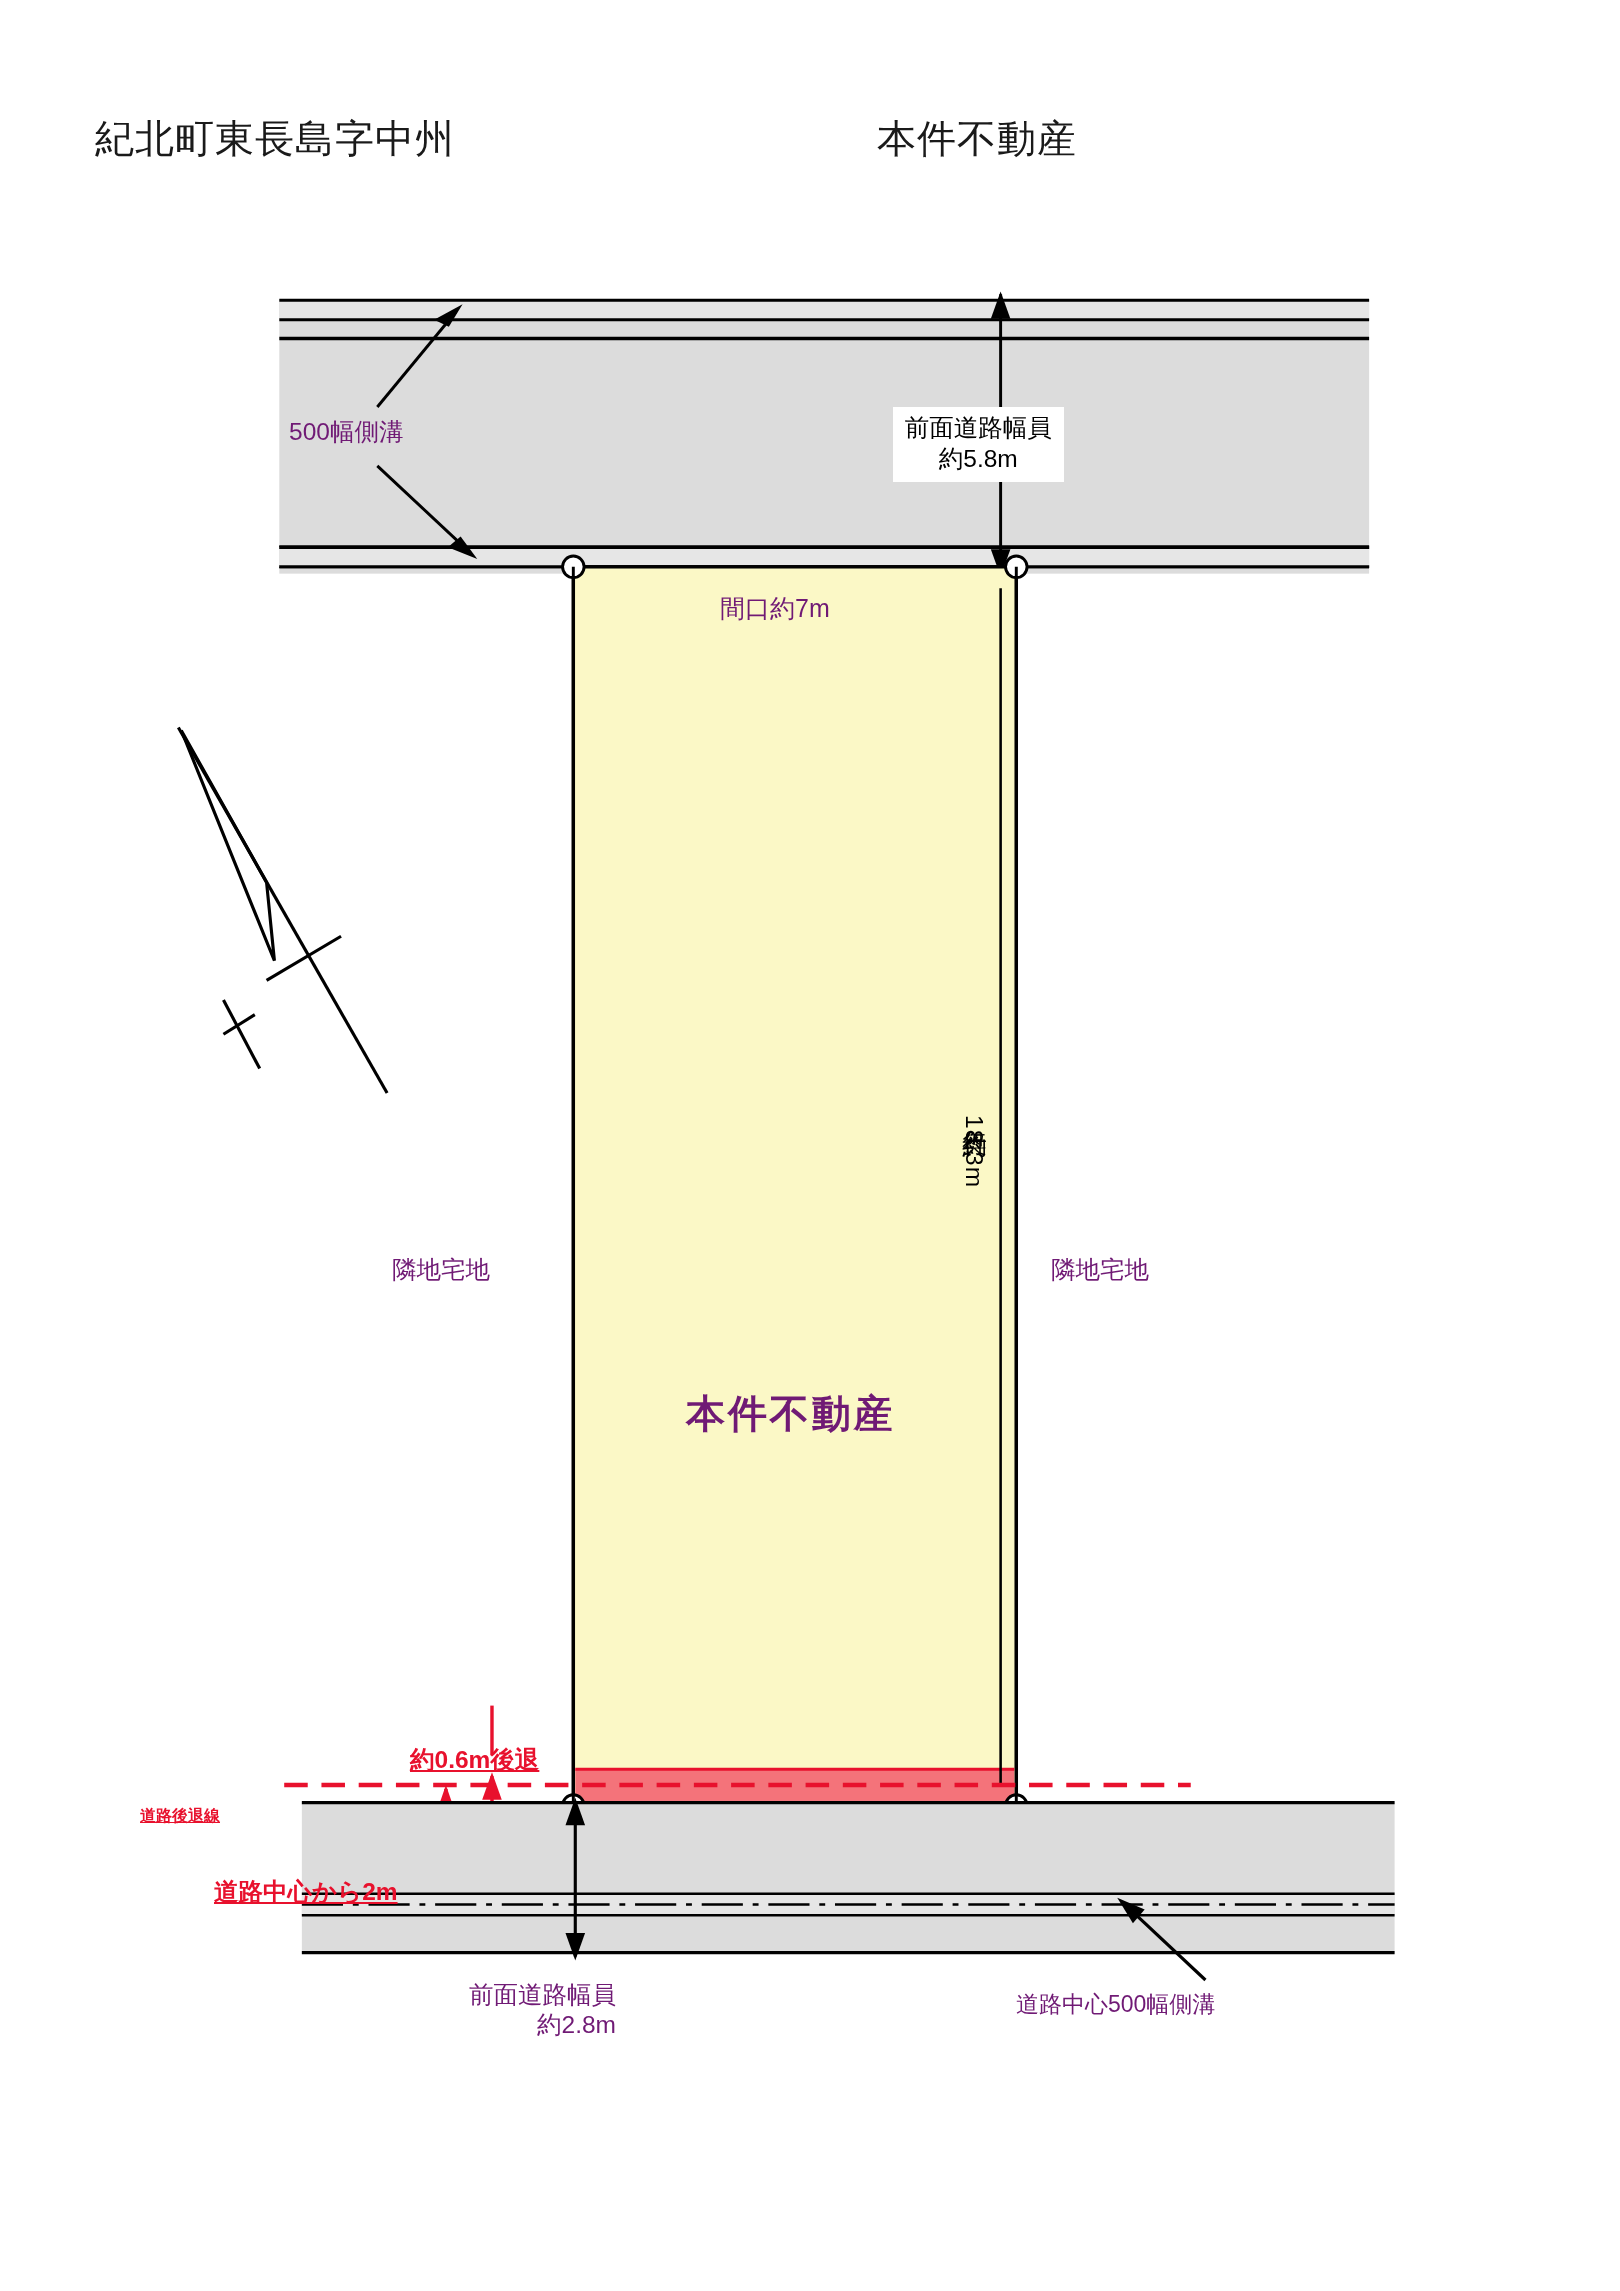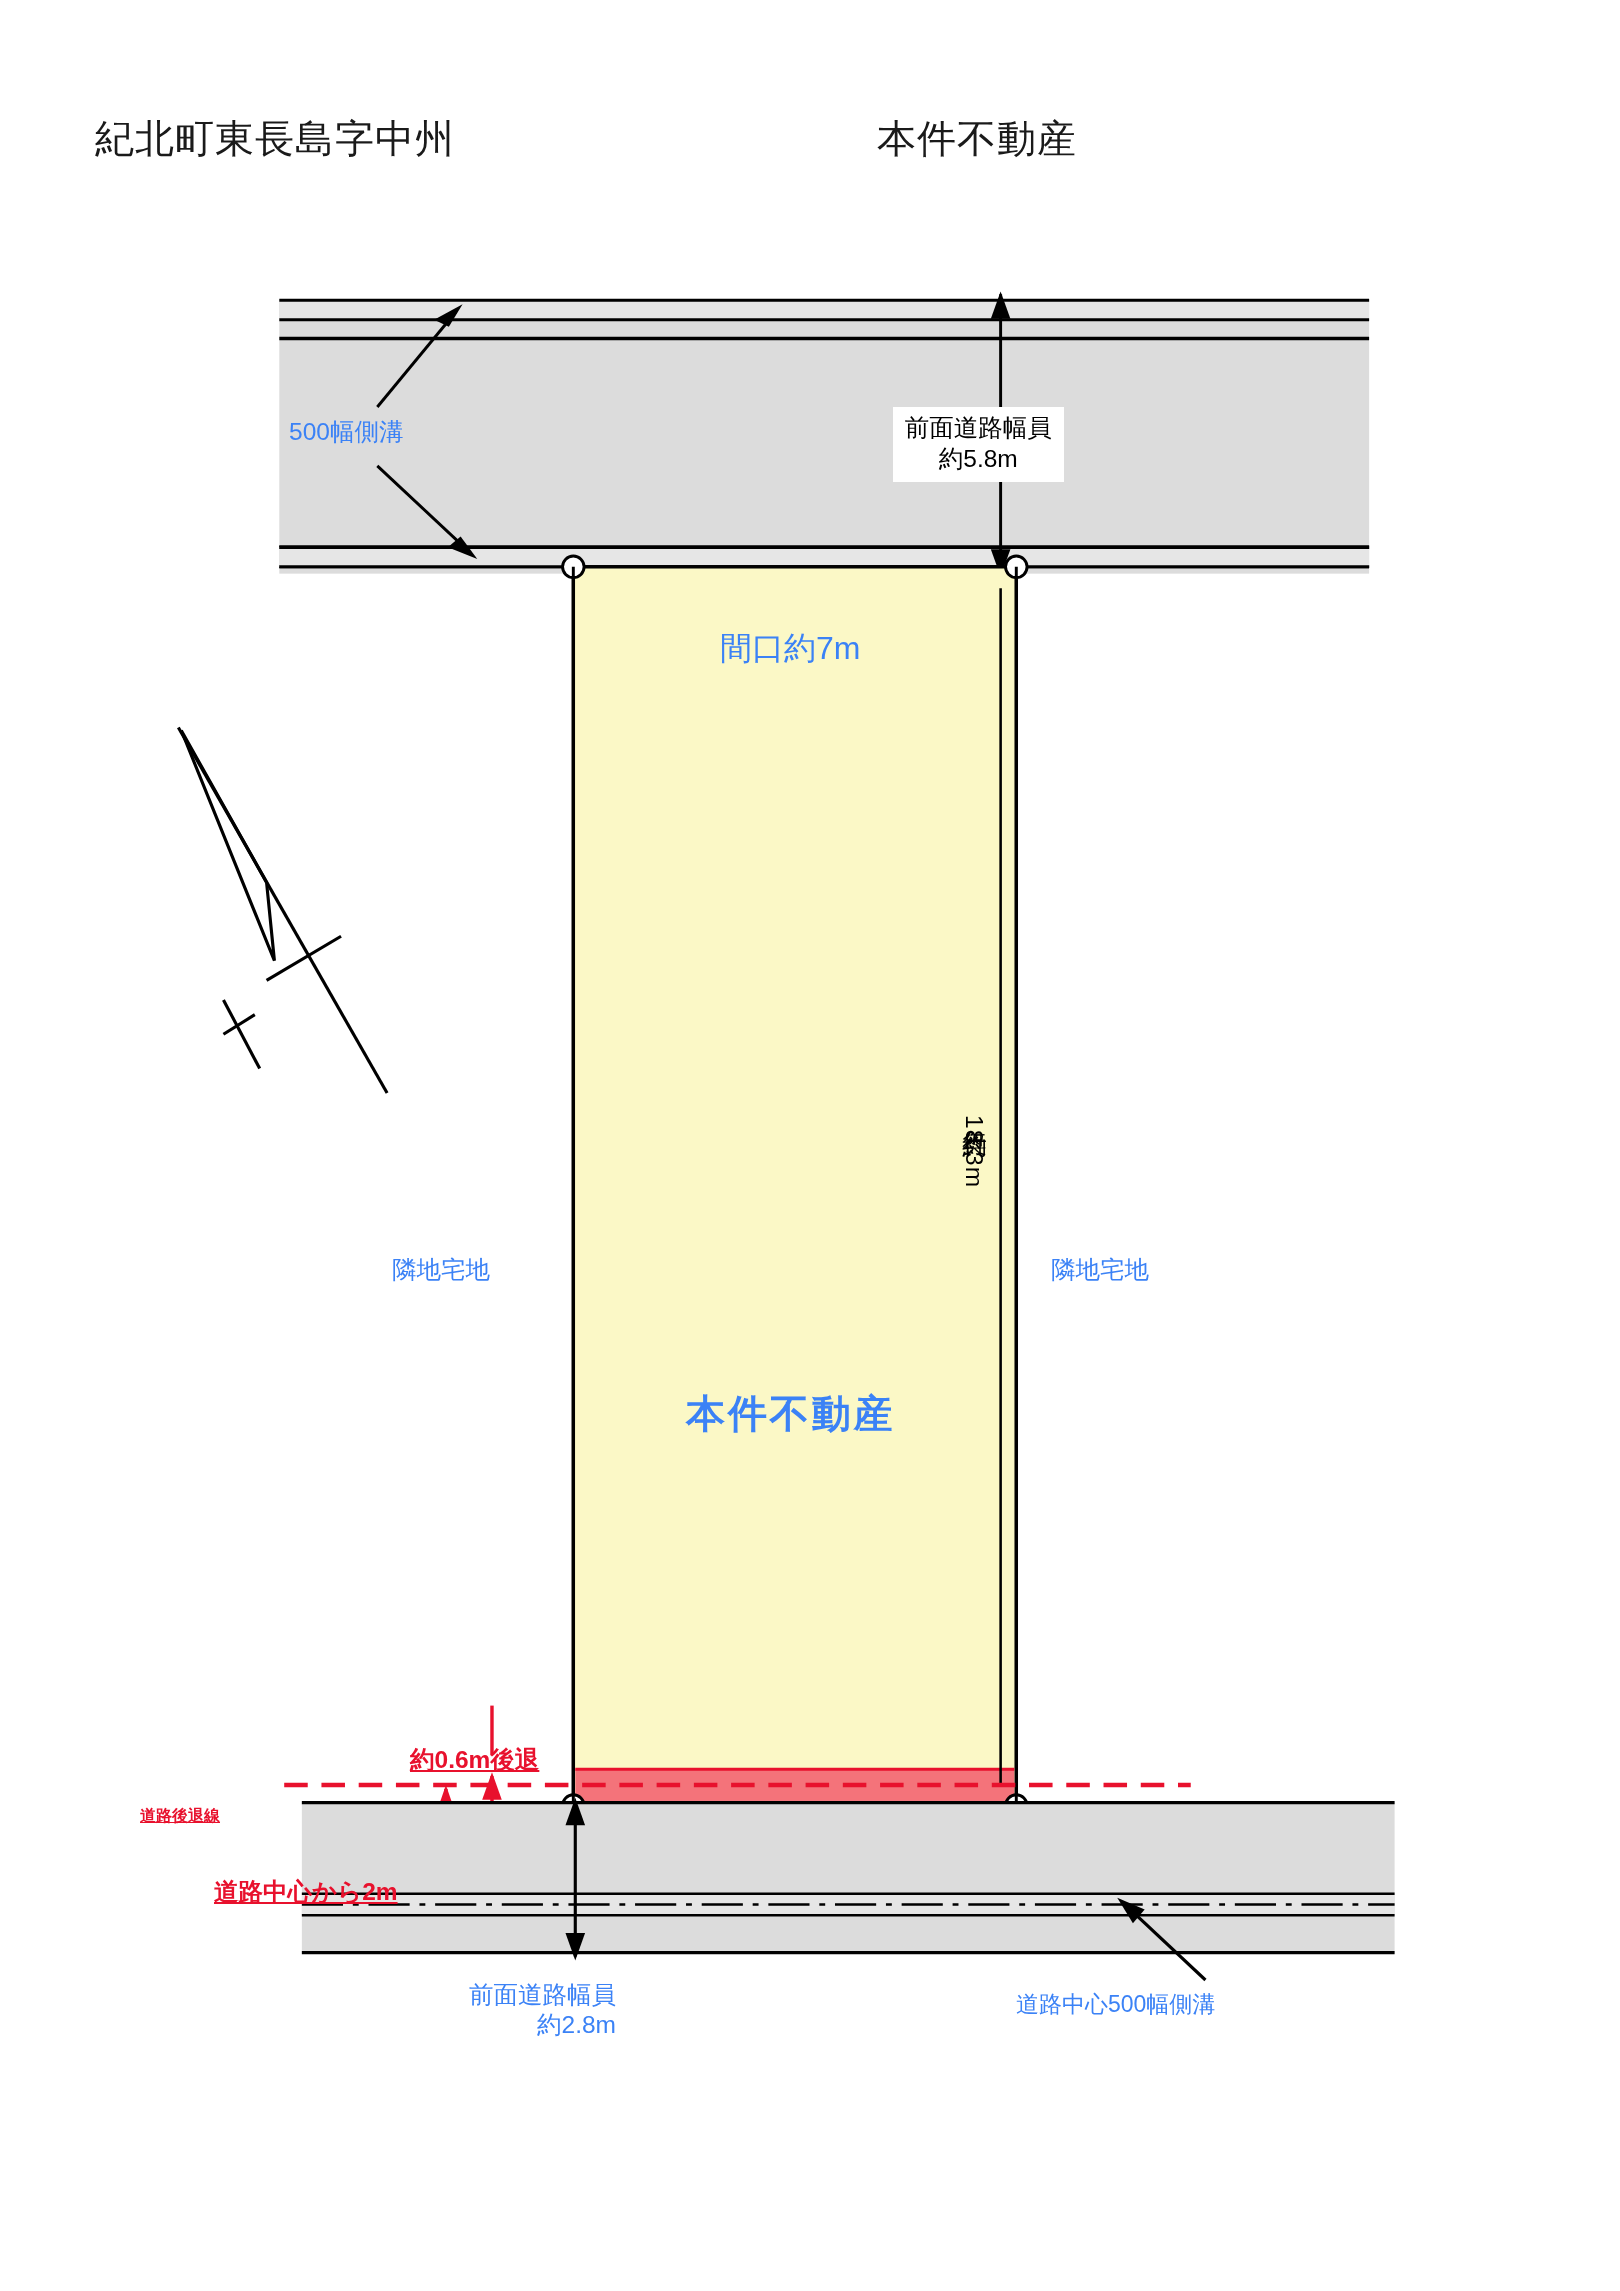--- a/index.html
+++ b/index.html
@@ -27,28 +27,28 @@
     color: #1a1a1a;
     white-space: nowrap;
     letter-spacing: 1px;
   }
   #title-left { left: 95px; top: 112px; }
   #title-right { left: 877px; top: 112px; }
 
   .lbl {
     position: absolute;
     font-family: "Liberation Sans", "DejaVu Sans", sans-serif;
-    color: #3b82f6;
+    color: #701a75;
     white-space: nowrap;
     line-height: 1.22;
   }
   .lbl.red { color: #e8112d; font-weight: bold; text-decoration: underline; }
 
   #lbl-gutter-top   { left: 289px; top: 417px;  font-size: 24.5px; }
-  #lbl-frontage     { left: 720px; top: 593px;  font-size: 32px; margin-top: 36px; }
+  #lbl-frontage     { left: 720px; top: 593px;  font-size: 25px; }
   #lbl-neighbor-l   { left: 392px; top: 1255px; font-size: 24.5px; }
   #lbl-neighbor-r   { left: 1051px; top: 1255px; font-size: 24.5px; }
   #lbl-subject      { left: 686px; top: 1390px; font-size: 39px; font-weight: bold; letter-spacing: 2.9px;}
   #lbl-road-bottom  { left: 469px; top: 1980px; font-size: 24.5px; text-align: center; }
   #lbl-gutter-bot   { left: 1016px; top: 1990px; font-size: 23px; }
   #lbl-setback-amt  { left: 410px; top: 1745px; font-size: 24.5px; }
   #lbl-setback-line { left: 140px; top: 1806px; font-size: 16px; }
   #lbl-from-center  { left: 214px; top: 1877px; font-size: 24.5px; }
 
   #lbl-road-width-box {

